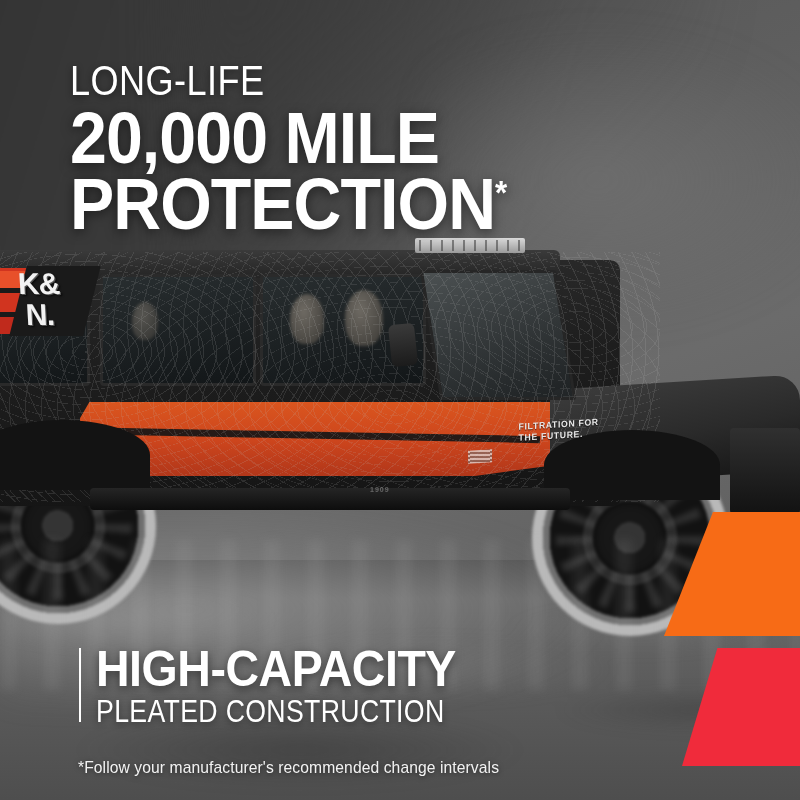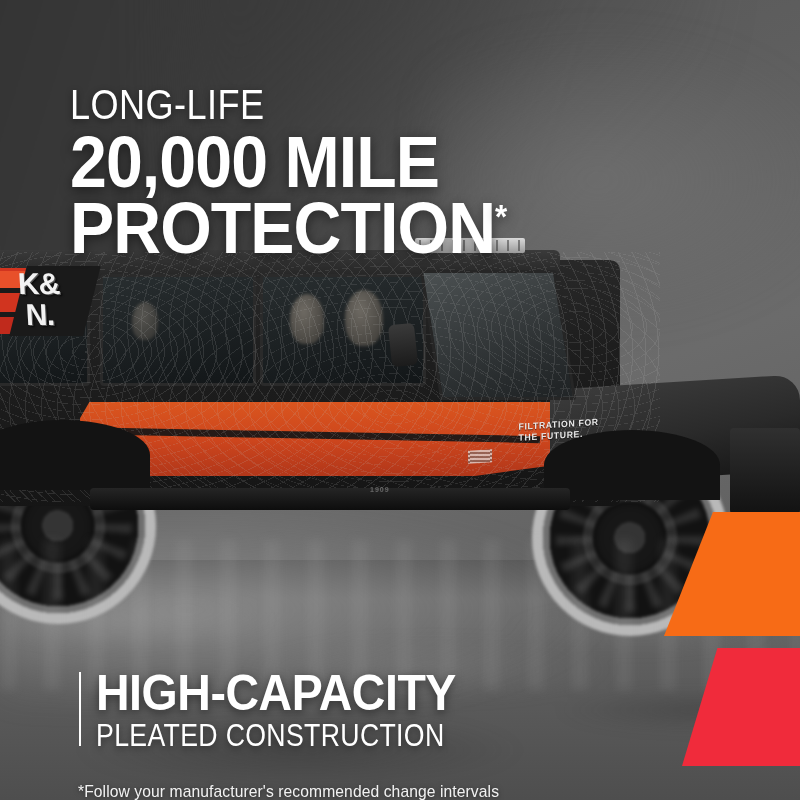--- a/index.html
+++ b/index.html
@@ -289,21 +289,21 @@
     clip-path: polygon(36% 0%, 100% 0%, 100% 100%, 0% 100%);
   }
   .shape-red {
     top: 648px;
     width: 118px; height: 118px;
     background: #f02b3b;
     clip-path: polygon(30% 0%, 100% 0%, 100% 100%, 0% 100%);
   }
 
   
-  .copy { position: absolute; inset: 0; margin-top: 24px; }
+  .copy { position: absolute; inset: 0; }
 
   .eyebrow {
     position: absolute; left: 70px; top: 58px;
     color: #ffffff;
     font-size: 42px;
     font-weight: 300;
     letter-spacing: .5px;
     transform: scaleX(.86);
     transform-origin: left center;
     line-height: 46px;

